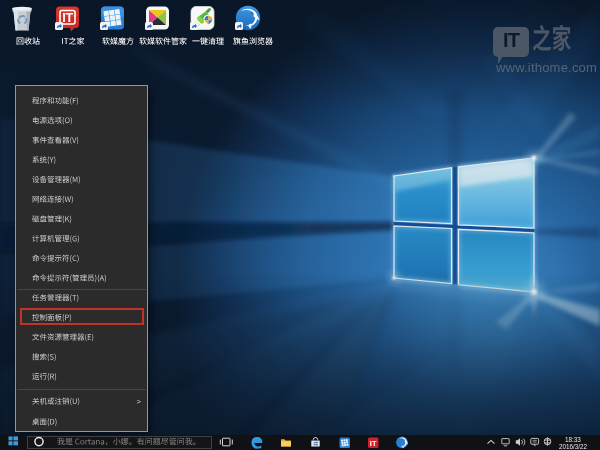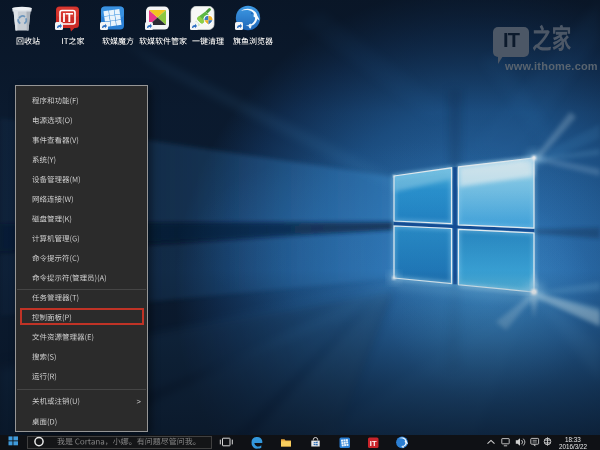--- a/index.html
+++ b/index.html
@@ -4,21 +4,21 @@
 <style>
   html,body{margin:0;padding:0;background:#000;}
   #screen{position:relative;width:600px;height:450px;overflow:hidden;
     font-family:"Liberation Sans",sans-serif;background:#0a1729;}
   #wall{position:absolute;left:0;top:0;}
   
   #wm{transform:translateZ(0);position:absolute;left:488px;top:24px;width:112px;height:52px;}
   #wm .itbox{position:absolute;left:5px;top:3px;width:36px;height:30px;background:#4c5766;border-radius:5px;}
   #wm .itbox span{position:absolute;left:0;top:2px;width:36px;text-align:center;font-weight:bold;font-size:20px;letter-spacing:-1px;color:#0c1a2c;}
   #wm .tail{position:absolute;left:10px;top:32px;width:0;height:0;border-left:5px solid #4c5766;border-right:4px solid transparent;border-bottom:8px solid transparent;}
-  #wm .url{position:absolute;left:17px;top:36px;font-weight:bold;font-size:11px;color:#59646f;letter-spacing:0.2px;}
+  #wm .url{position:absolute;left:8px;top:36px;font-weight:normal;font-size:13px;color:#59646f;letter-spacing:0.2px;}
   
   .dicon{position:absolute;width:44px;text-align:center;transform:translateZ(0);}
   .dicon svg{display:block;margin:0 auto;}
   
   #menu{transform:translateZ(0);position:absolute;left:15px;top:85px;width:133px;height:347px;background:#2b2b2b;border:1px solid #969696;box-sizing:border-box;box-shadow:3px 3px 8px rgba(0,0,0,.45);}
   .sep{position:absolute;left:1px;right:1px;height:1px;background:#454545;}
   #redbox{position:absolute;left:4px;top:222px;width:124px;height:17px;border:2px solid #c03326;box-sizing:border-box;}
   .arr{position:absolute;right:6px;font-size:7.5px;color:#d9d9d9;height:12px;line-height:12px;}
   
   #bar{position:absolute;left:0;top:435px;width:600px;height:15px;background:#0f1115;}

